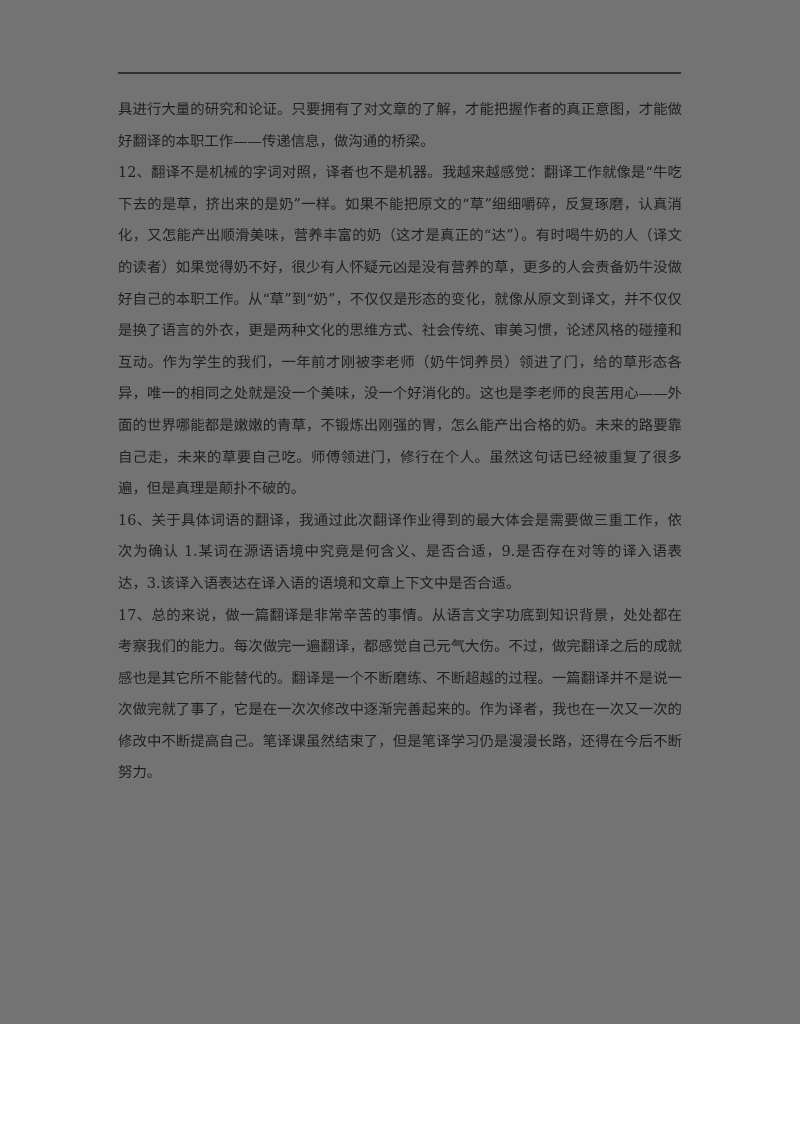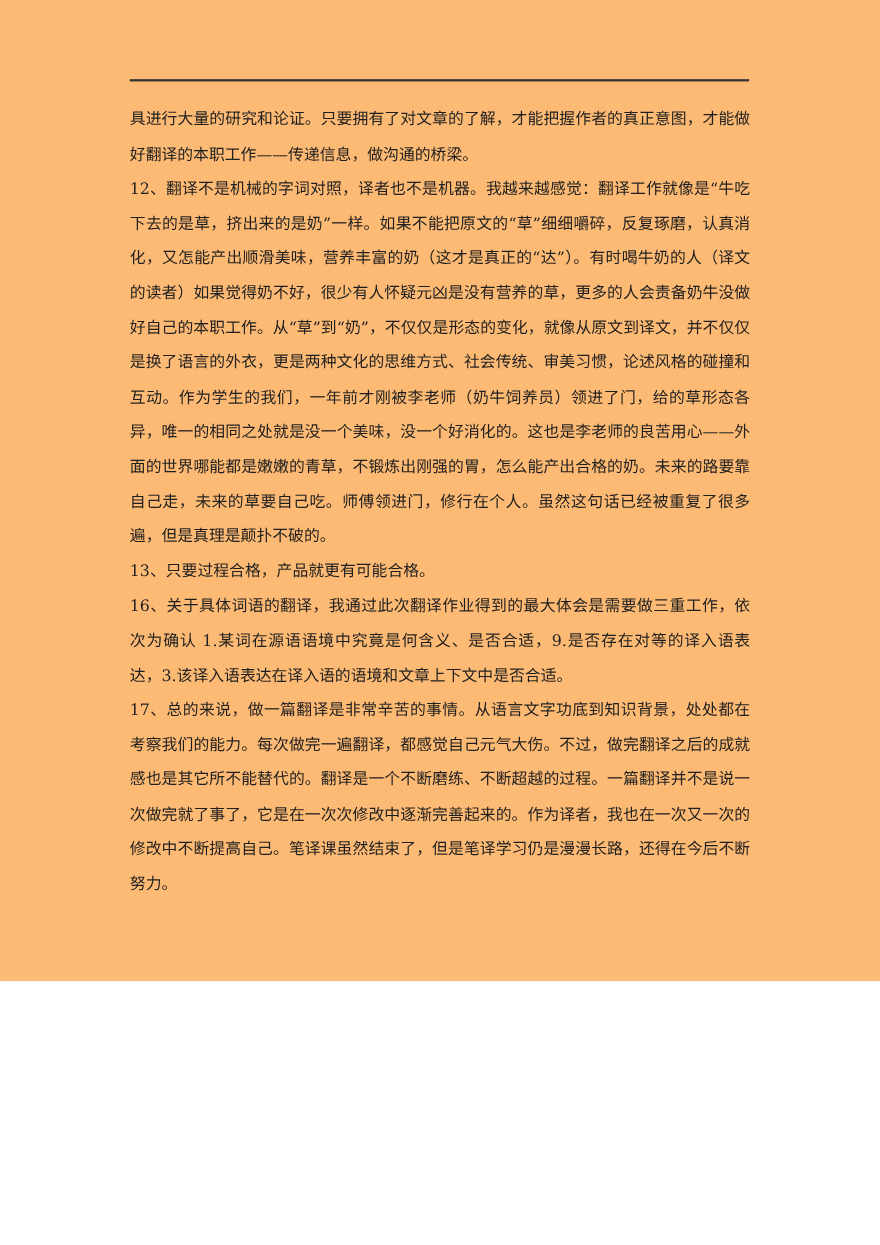--- a/index.html
+++ b/index.html
@@ -3,22 +3,22 @@
 <meta charset="utf-8">
 <style>
   html, body {
     margin: 0;
     padding: 0;
     background: #ffffff;
   }
   .page {
     position: relative;
     width: 800px;
-    height: 892px;
-    background: #fdba74;
+    height: 1024px;
+    background: #737373;
     overflow: hidden;
     font-family: "DejaVu Serif", "Liberation Serif", serif;
   }
   .header-rule {
     position: absolute;
     left: 118px;
     top: 72px;
     width: 563px;
     height: 0;
     border-top: 2px solid #2f2f2f;
@@ -41,17 +41,16 @@
   }
 </style>
 </head>
 <body>
 
 <div class="page">
   <div class="header-rule"></div>
   <div class="content">
     <p>具进行大量的研究和论证。只要拥有了对文章的了解，才能把握作者的真正意图，才能做好翻译的本职工作——传递信息，做沟通的桥梁。</p>
     <p>12、翻译不是机械的字词对照，译者也不是机器。我越来越感觉：翻译工作就像是“牛吃下去的是草，挤出来的是奶”一样。如果不能把原文的“草”细细嚼碎，反复琢磨，认真消化，又怎能产出顺滑美味，营养丰富的奶（这才是真正的“达”）。有时喝牛奶的人（译文的读者）如果觉得奶不好，很少有人怀疑元凶是没有营养的草，更多的人会责备奶牛没做好自己的本职工作。从“草”到“奶”，不仅仅是形态的变化，就像从原文到译文，并不仅仅是换了语言的外衣，更是两种文化的思维方式、社会传统、审美习惯，论述风格的碰撞和互动。作为学生的我们，一年前才刚被李老师（奶牛饲养员）领进了门，给的草形态各异，唯一的相同之处就是没一个美味，没一个好消化的。这也是李老师的良苦用心——外面的世界哪能都是嫩嫩的青草，不锻炼出刚强的胃，怎么能产出合格的奶。未来的路要靠自己走，未来的草要自己吃。师傅领进门，修行在个人。虽然这句话已经被重复了很多遍，但是真理是颠扑不破的。</p>
-    <p>13、只要过程合格，产品就更有可能合格。</p>
     <p>16、关于具体词语的翻译，我通过此次翻译作业得到的最大体会是需要做三重工作，依次为确认 1.某词在源语语境中究竟是何含义、是否合适，9.是否存在对等的译入语表达，3.该译入语表达在译入语的语境和文章上下文中是否合适。</p>
     <p>17、总的来说，做一篇翻译是非常辛苦的事情。从语言文字功底到知识背景，处处都在考察我们的能力。每次做完一遍翻译，都感觉自己元气大伤。不过，做完翻译之后的成就感也是其它所不能替代的。翻译是一个不断磨练、不断超越的过程。一篇翻译并不是说一次做完就了事了，它是在一次次修改中逐渐完善起来的。作为译者，我也在一次又一次的修改中不断提高自己。笔译课虽然结束了，但是笔译学习仍是漫漫长路，还得在今后不断努力。</p>
   </div>
 </div>
 
 </body></html>

